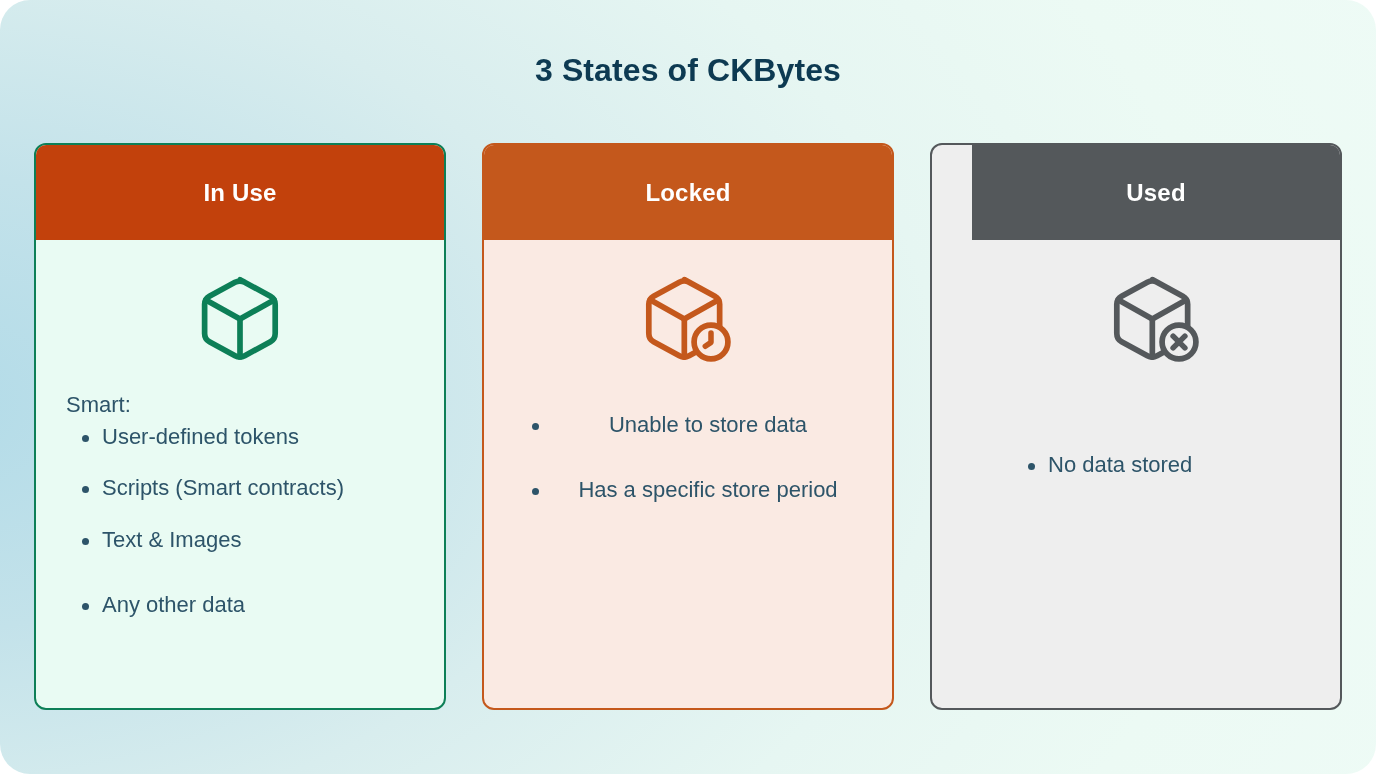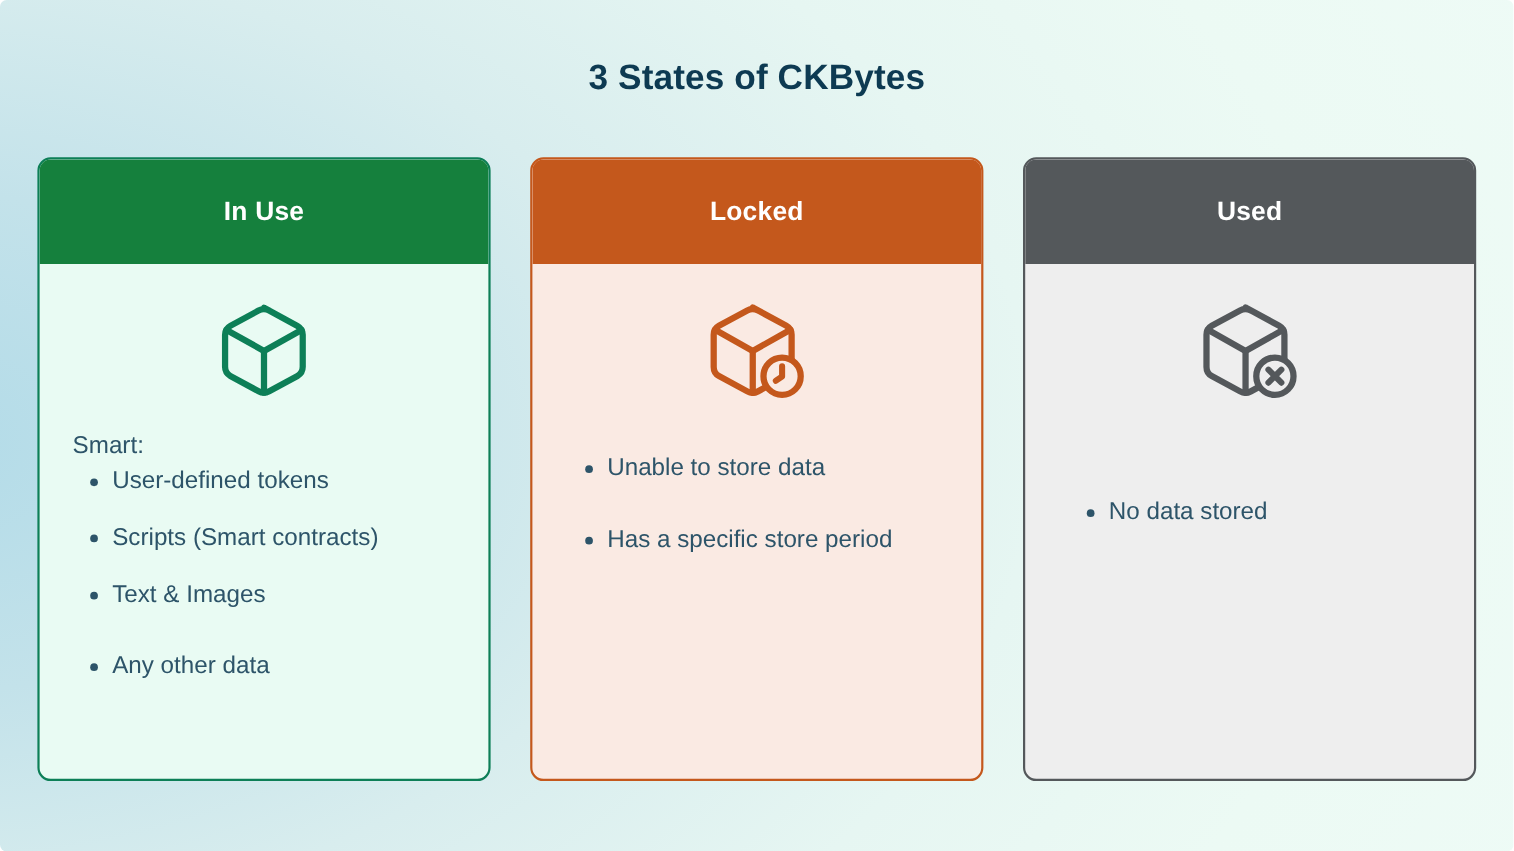--- a/index.html
+++ b/index.html
@@ -12,21 +12,21 @@
     height: 774px;
     overflow: hidden;
     font-family: "Liberation Sans", sans-serif;
   }
 
   .page {
     position: relative;
     width: 1376px;
     height: 774px;
     box-sizing: border-box;
-    border-radius: 6px;
+    border-radius: 30px;
     overflow: hidden;
     background:
       radial-gradient(120% 135% at -6% 52%, #b2dbe8 0%, #c3e2ea 22%, #d8edee 42%, #e6f6f2 62%, #ecfaf4 80%, #eefbf6 100%);
   }
 
   .title {
     position: absolute;
     top: 52px;
     left: 0;
     width: 100%;
@@ -120,30 +120,30 @@
     left: 18px;
     top: 11px;
     width: 7px;
     height: 7px;
     border-radius: 50%;
     background: #2d5469;
   }
 
   
   .card-inuse { border-color: #0d7f57; background: #e9fbf3; }
-  .card-inuse .card-header { background: #15803d; text-align: right; }
+  .card-inuse .card-header { background: #c2410c; text-align: right; }
   .card-inuse .content { padding-top: 2px; }
 
   
-  .card-locked { border-color: #c4581c; background: #faeae3; }
+  .card-locked { border-color: #c4581c; background: #faeae3; text-align: center; }
   .card-locked .card-header { background: #c4581c; }
   .card-locked .content { padding-top: 22px; padding-left: 30px; }
 
   
-  .card-used { border-color: #54585b; background: #eeeeee; }
+  .card-used { border-color: #54585b; background: #eeeeee; padding-left: 40px; }
   .card-used .card-header { background: #54585b; }
   .card-used .content { padding-top: 22px; padding-left: 38px; }
 
   .icon-svg { display: block; }
 </style>
 </head>
 <body>
 
 <div class="page">
 

